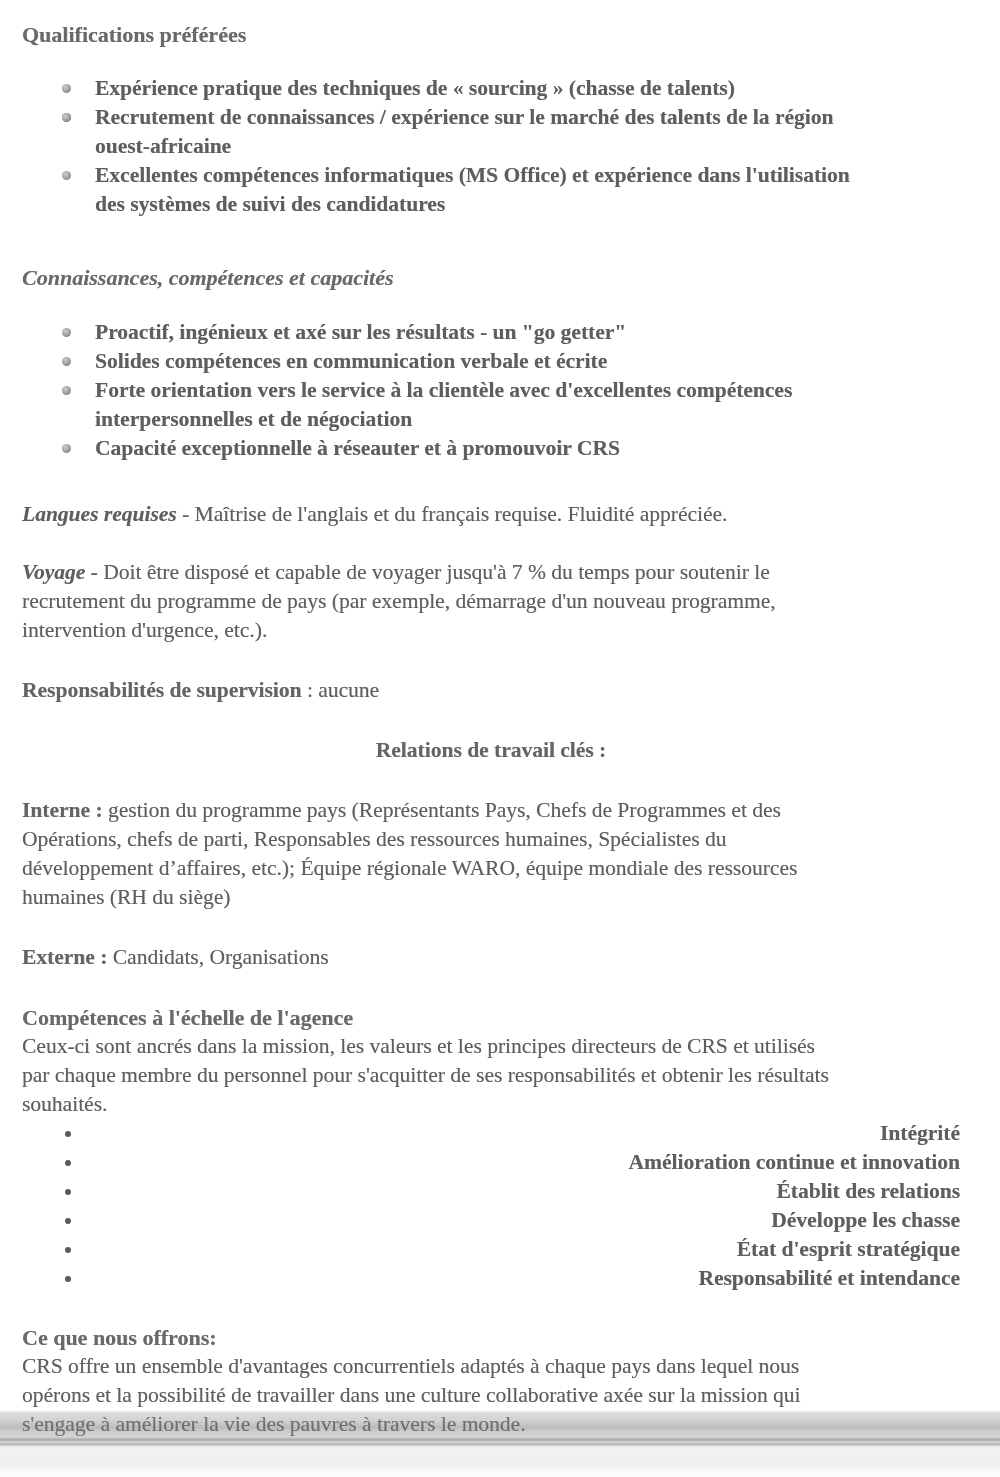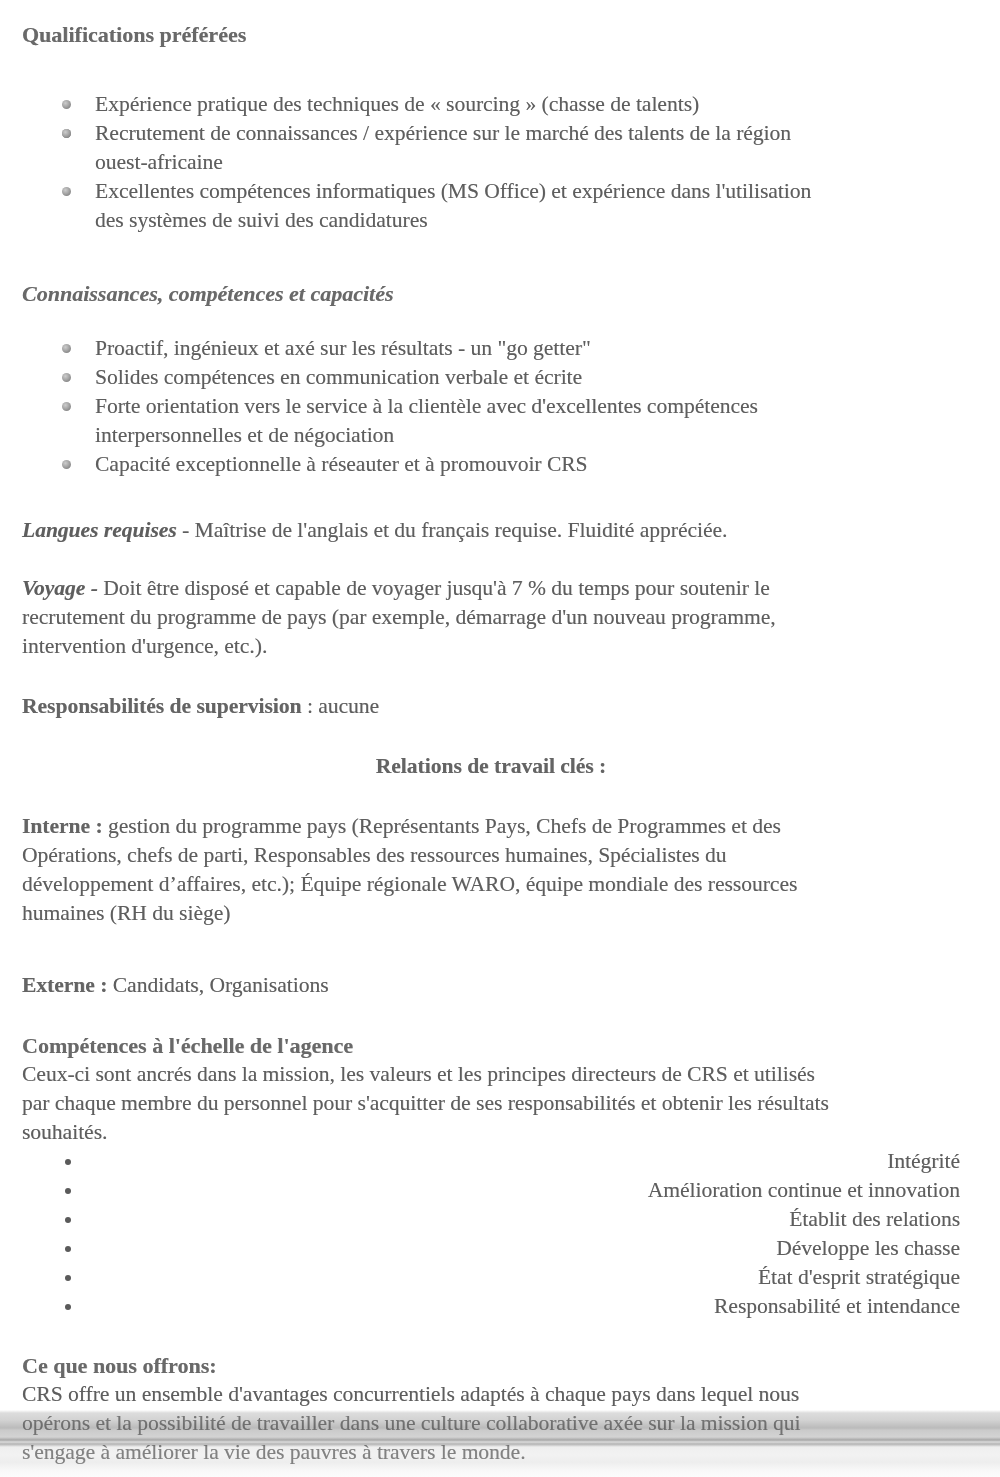--- a/index.html
+++ b/index.html
@@ -14,40 +14,40 @@
     line-height:29px;
     text-shadow:0.3px 0.3px 0.6px rgba(120,120,120,0.55);
   }
   .doc{padding:20px 40px 0 22px;}
   .h{font-weight:bold;color:#696969;margin:0;font-size:22px;line-height:29px;}
   .h.italic{font-style:italic;font-family:Liberation Serif, serif;}
   .p{margin:0;}
   .bi{font-weight:bold;font-style:italic;}
   .bd{font-weight:bold;color:#646464;}
   ul.blist{margin:0;padding:0;list-style:none;}
-  ul.blist li{position:relative;padding-left:73px;}
+  ul.blist li{position:relative;padding-left:73px;font-weight:bold;}
   ul.vlist li{padding-left:78px;text-align:right;}
   .bullet{position:absolute;display:block;}
   .ring{
     left:40px;top:10px;width:9px;height:9px;border-radius:50%;
     background:radial-gradient(circle at 38% 35%, #cdcdcd 0%, #a5a5a5 45%, #6e6e6e 100%);
   }
   .dot{
     left:43px;top:12px;width:6px;height:6px;border-radius:50%;
     background:#5a5a5a;
   }
   
-  #qualifications-heading{margin-bottom:41px;}
+  #qualifications-heading{margin-bottom:25px;}
   #skills-heading{margin-top:44px;margin-bottom:26px;}
   #languages-para{margin-top:37px;}
   #travel-para{margin-top:29px;}
   #supervision-para{margin-top:31px;}
   #relations-para{margin-top:31px;text-align:center;}
   #internal-para{margin-top:31px;}
-  #external-para{margin-top:43px;}
+  #external-para{margin-top:31px;}
   #agency-heading{margin-top:31px;}
   #offer-heading{margin-top:30px;}
   
   .artifact{
     position:absolute;left:0;top:1410px;width:1000px;height:67px;
     pointer-events:none;z-index:5;
     background:linear-gradient(to bottom,
       rgba(160,160,160,0) 0px,
       rgba(155,155,155,0.35) 3px,
       rgba(150,150,150,0.42) 10px,

